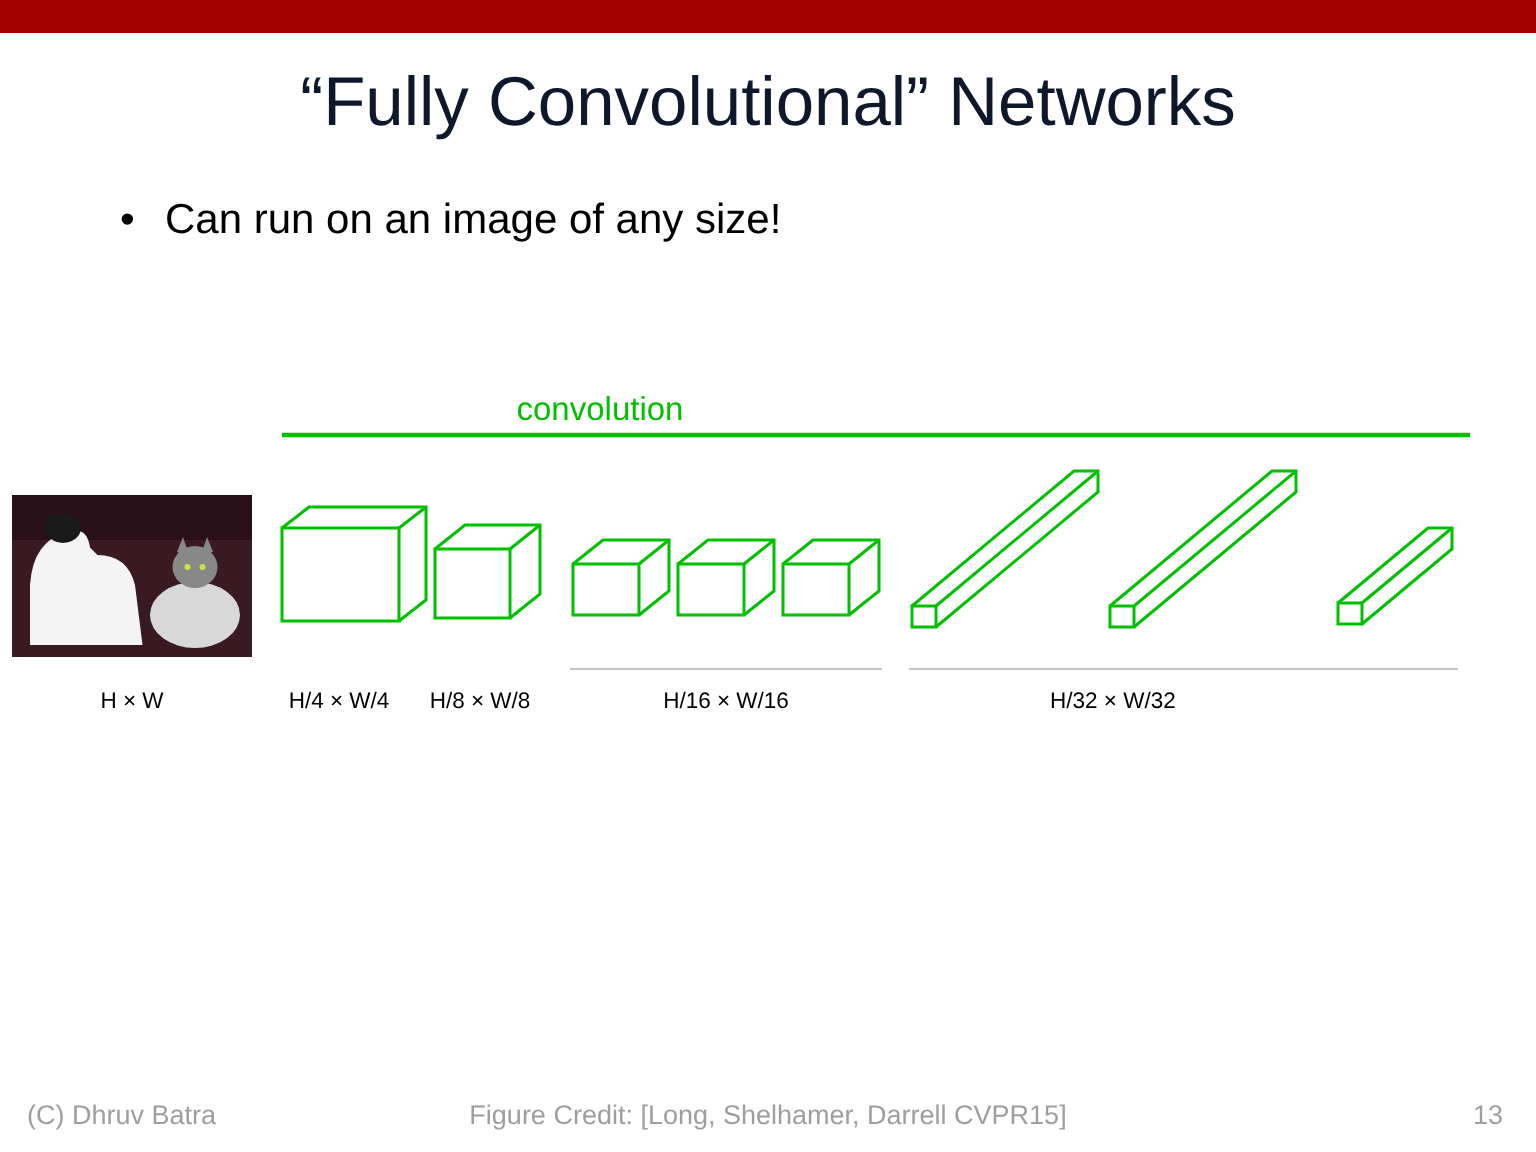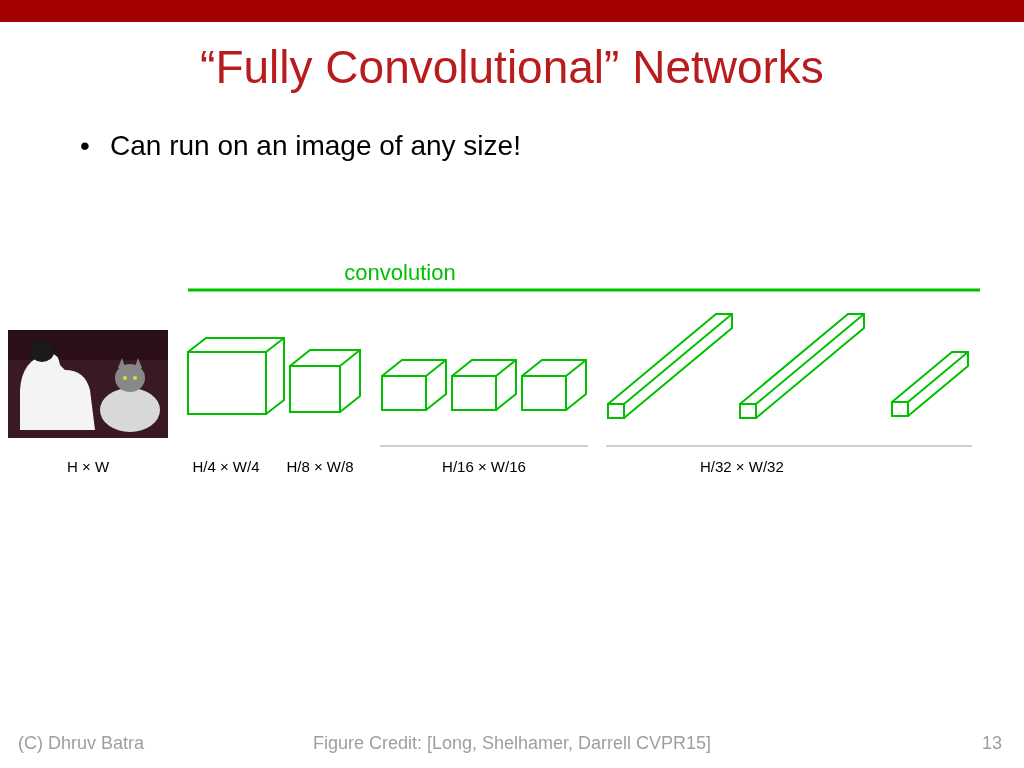--- a/index.html
+++ b/index.html
@@ -15,21 +15,21 @@
   .topbar {
     width: 100%;
     height: 22px;
     background: #a50000;
   }
   h1.title {
     margin: 18px 0 0 0;
     text-align: center;
     font-weight: 400;
     font-size: 46px;
-    color: #b91c1c;
+    color: #0f172a;
   }
   ul.bullets {
     margin: 28px 0 0 80px;
     padding: 0;
   }
   ul.bullets li {
     font-size: 28px;
     font-weight: 400;
     list-style: none;
     position: relative;

